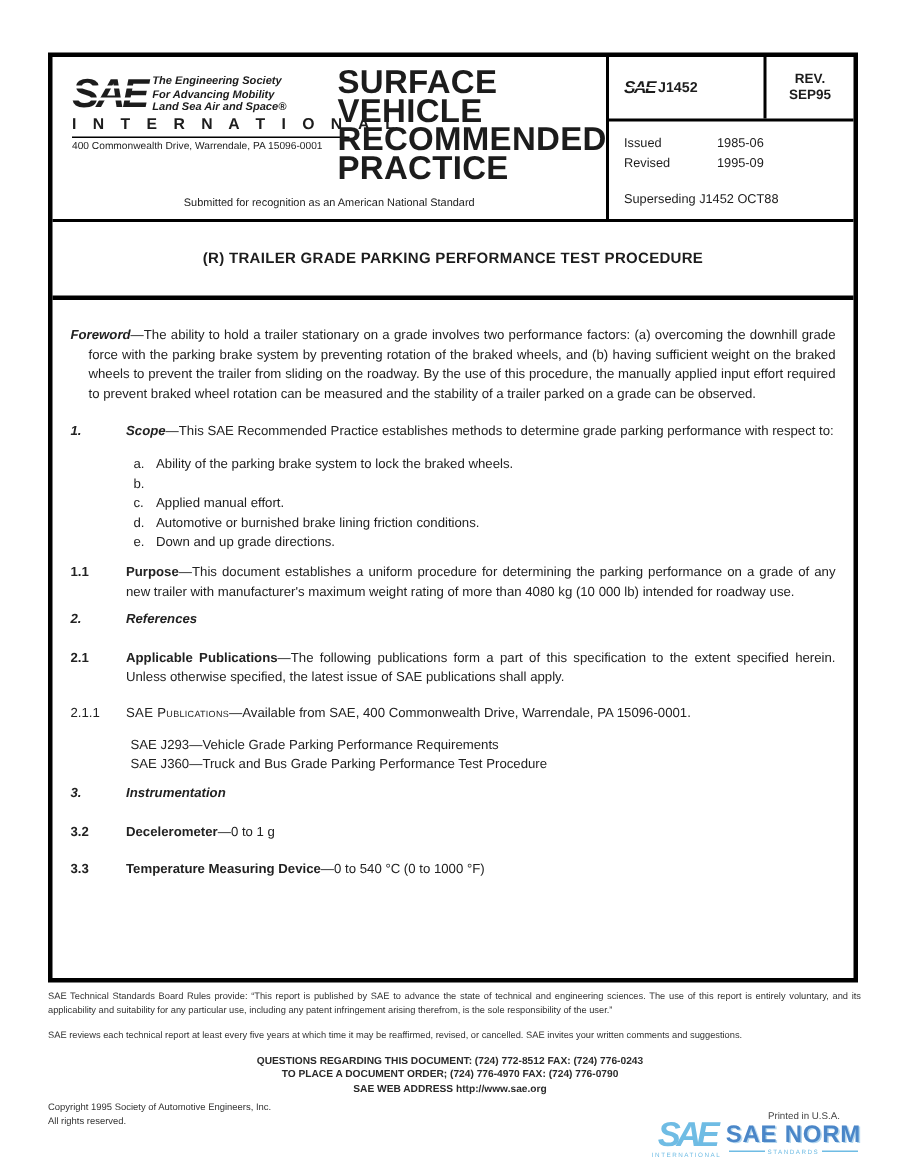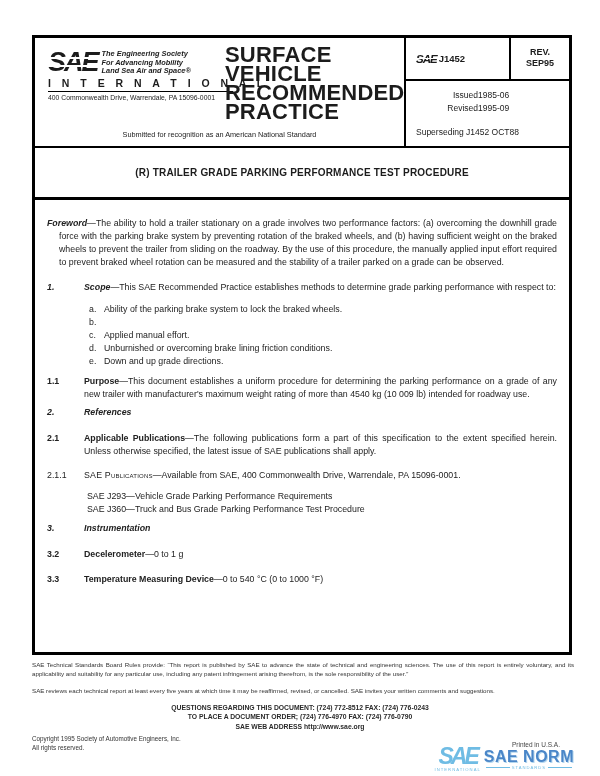--- a/index.html
+++ b/index.html
@@ -31,21 +31,21 @@
   .submitted { position:absolute; left:0; bottom:7px; width:369px; text-align:center; font-size:7.3px; color:#222; }
 
   .right-box { position:absolute; left:369px; top:0; right:0; bottom:0; border-left:2px solid #000; }
   .rb-top { height:43px; border-bottom:2px solid #000; display:flex; }
   .rb-doc { flex:1; display:flex; align-items:center; padding-left:10px; }
   .sae-small { position:relative; font-weight:bold; font-style:italic; font-size:11.5px; letter-spacing:-1px; padding-right:2px; }
   .sae-small::after { content:""; position:absolute; left:0; right:1px; top:5px; height:1.4px; background:#fff; }
   .docnum { font-weight:bold; font-size:9.5px; }
   .rb-rev { width:60px; border-left:2px solid #000; text-align:center; font-weight:bold; font-size:9px; line-height:11px; padding-top:9px; }
   .rb-bottom { padding:8px 0 0 10px; font-size:8.5px; line-height:13px; }
-  .rb-row span.lbl { display:inline-block; width:62px;text-align:right; }
+  .rb-row span.lbl { display:inline-block; width:62px; }
   .superseding { margin-top:11px; }
 
   
   .title-bar { height:52px; border-bottom:3px solid #000; display:flex; align-items:center; justify-content:center; }
   .title-bar .t { font-weight:bold; font-size:10px; letter-spacing:0.2px; text-align:center; }
 
   
   .body { padding:17px 12px 0 12px; font-size:8.8px; line-height:13px; text-align:justify; color:#222; }
   .fw { padding-left:12px; text-indent:-12px; margin-bottom:12px; }
   .sec { display:flex; }
@@ -144,32 +144,32 @@
             </div>
           <div class="li">
               <span class="li-l">b.</span>
             </div>
           <div class="li">
               <span class="li-l">c.</span>
               <span>Applied manual effort.</span>
             </div>
           <div class="li">
               <span class="li-l">d.</span>
-              <span>Unburnished or overcoming brake lining friction conditions.</span>
+              <span>Automotive or burnished brake lining friction conditions.</span>
             </div>
           <div class="li">
               <span class="li-l">e.</span>
               <span>Down and up grade directions.</span>
             </div>
         </div>
       </div>
 
       <div class="sec mb5">
         <span class="num b">1.1</span>
-        <div class="stext"><span class="b">Purpose</span><span>—This document establishes a uniform procedure for determining the parking performance on a grade of any new trailer with manufacturer's maximum weight rating of more than 4540 kg (10 009 lb) intended for roadway use.</span></div>
+        <div class="stext"><span class="b">Purpose</span><span>—This document establishes a uniform procedure for determining the parking performance on a grade of any new trailer with manufacturer's maximum weight rating of more than 4080 kg (10 000 lb) intended for roadway use.</span></div>
       </div>
 
       <div class="sec mb13">
         <span class="num b i">2.</span>
         <div class="stext"><span class="b i">References</span></div>
       </div>
 
       <div class="sec mb11">
         <span class="num b">2.1</span>
         <div class="stext"><span class="b">Applicable Publications</span><span>—The following publications form a part of this specification to the extent specified herein.  Unless otherwise specified, the latest issue of SAE publications shall apply.</span></div>

